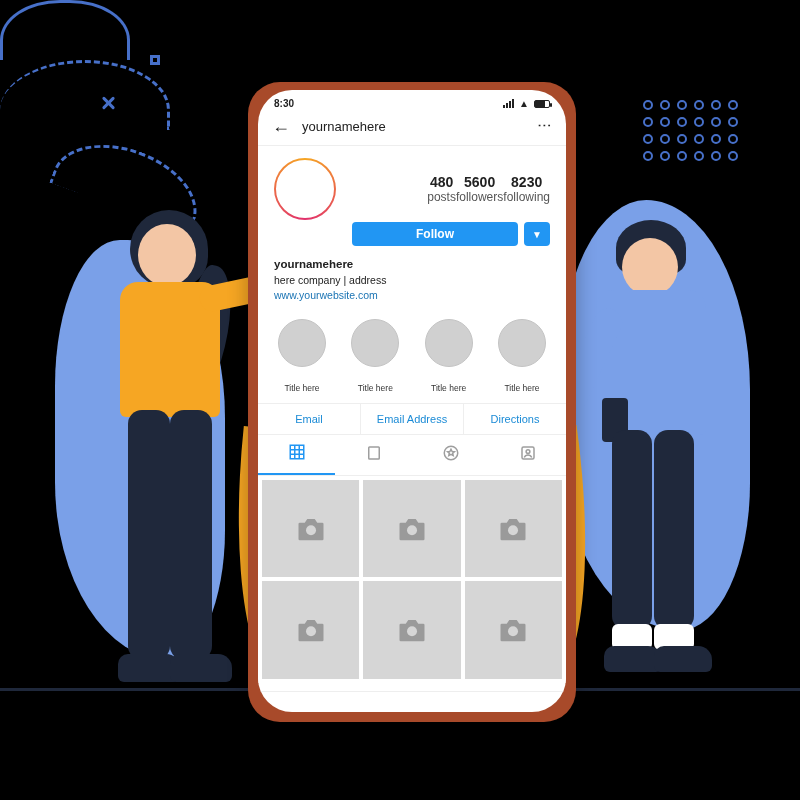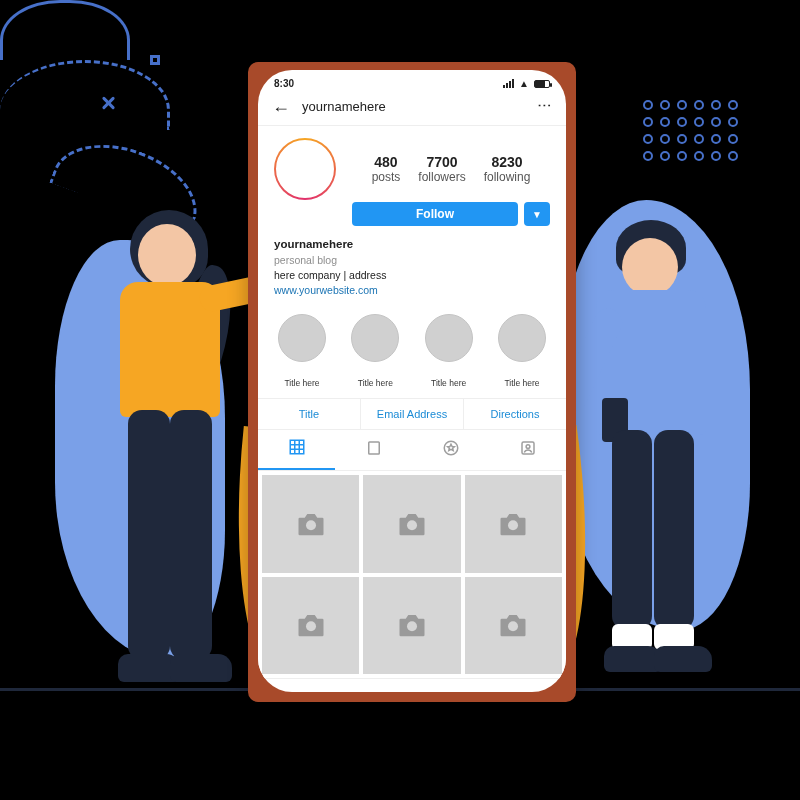--- a/index.html
+++ b/index.html
@@ -54,22 +54,22 @@
   .person.right .phone{position:absolute;left:32px;top:178px;width:26px;height:44px;background:#1f283b;border-radius:4px;}
   .person.right .p-leg.l{position:absolute;left:42px;top:210px;width:40px;height:200px;border-radius:14px;}
   .person.right .p-leg.r{position:absolute;left:84px;top:210px;width:40px;height:200px;border-radius:14px;}
   .person.right .sock{position:absolute;width:40px;height:26px;background:#fff;border-radius:6px;}
   .person.right .sock.l{left:42px;top:404px;} .person.right .sock.r{left:84px;top:404px;}
   .person.right .p-shoe.l{position:absolute;left:34px;top:426px;width:58px;height:26px;}
   .person.right .p-shoe.r{position:absolute;left:84px;top:426px;width:58px;height:26px;}
 
   
   .phone-case{
-    position:absolute; left:248px; top:62px; width:328px; height:640px;
-    background:#a84a2a; border-radius:10px; padding:8px 10px 10px 10px;
+    position:absolute; left:248px; top:82px; width:328px; height:640px;
+    background:#a84a2a; border-radius:32px; padding:8px 10px 10px 10px;
     box-shadow:0 10px 20px rgba(0,0,0,.3);
   }
   .phone-screen{
     width:100%; height:100%; background:#fff; border-radius:34px;
     display:flex; flex-direction:column; overflow:hidden; color:#222;
   }
   .status-bar{display:flex;align-items:center;justify-content:space-between;padding:8px 16px 2px 16px;font-size:10px;font-weight:600;}
   .status-right{display:flex;gap:5px;align-items:center;}
   .sig{display:flex;gap:1px;align-items:flex-end;}
   .sig i{width:2px;background:#222;display:block;}
@@ -77,21 +77,21 @@
   .batt{width:16px;height:8px;border:1px solid #222;border-radius:2px;position:relative;}
   .batt:after{content:"";position:absolute;right:-3px;top:2px;width:2px;height:4px;background:#222;border-radius:1px;}
   .batt i{display:block;height:100%;width:70%;background:#222;}
   .hdr{display:flex;align-items:center;gap:12px;padding:6px 14px 10px 14px;border-bottom:1px solid #eee;}
   .hdr .back{font-size:18px;line-height:1;}
   .hdr .uname{font-size:13px;font-weight:500;flex:1;}
   .hdr .dots{font-size:14px;letter-spacing:1px;transform:rotate(90deg);}
   .profile-top{display:flex;gap:16px;padding:12px 16px 6px 16px;align-items:center;}
   .avatar-ring{width:62px;height:62px;border-radius:50%;padding:2px;background:conic-gradient(#f6a623,#e1306c,#f6a623);}
   .avatar{width:100%;height:100%;border-radius:50%;background:#fff;border:2px solid #fff;box-sizing:border-box;}
-  .stats{display:flex;gap:18px;flex:1;justify-content:center;text-align:center;}
+  .stats{display:flex;flex:1;justify-content:flex-end;text-align:center;}
   .stat .num{font-size:14px;font-weight:600;}
   .stat .lbl{font-size:12px;color:#555;}
   .follow-row{display:flex;gap:6px;padding:0 16px 0 94px;margin-top:-4px;}
   .btn-follow{flex:1;background:#2196f3;color:#fff;border:none;border-radius:4px;font-size:12px;font-weight:600;padding:5px 0;}
   .btn-caret{width:26px;background:#2196f3;color:#fff;border:none;border-radius:4px;font-size:10px;}
   .bio{padding:10px 16px 8px 16px;font-size:10.5px;line-height:1.45;}
   .bio .name{font-weight:600;font-size:11.5px;}
   .bio .cat{color:#8e8e8e;}
   .bio .link{color:#1b74b4;}
   .highlights{display:flex;justify-content:space-between;gap:4px;padding:8px 14px 10px 14px;}
@@ -205,40 +205,39 @@
     <div class="profile-top">
       <div class="avatar-ring">
         <div class="avatar"></div>
       </div>
       <div class="stats">
         <div class="stat">
           <div class="num">480</div>
           <div class="lbl">posts</div>
         </div>
         <div class="stat">
-          <div class="num">7700</div>
+          <div class="num">5600</div>
           <div class="lbl">followers</div>
         </div>
         <div class="stat">
           <div class="num">8230</div>
           <div class="lbl">following</div>
         </div>
       </div>
     </div>
 
     <div class="follow-row">
       <button class="btn-follow">Follow</button>
       <button class="btn-caret">
         <span>▼</span>
       </button>
     </div>
 
     <div class="bio">
       <div class="name">yournamehere</div>
-      <div class="cat">personal blog</div>
       <div>here company | address</div>
       <div class="link">www.yourwebsite.com</div>
     </div>
 
     <div class="highlights">
       <div class="hl">
         <div class="circ"></div>
         <div class="t">Title here</div>
       </div>
       <div class="hl">
@@ -249,21 +248,21 @@
         <div class="circ"></div>
         <div class="t">Title here</div>
       </div>
       <div class="hl">
         <div class="circ"></div>
         <div class="t">Title here</div>
       </div>
     </div>
 
     <div class="contact-row">
-      <div>Title</div>
+      <div>Email</div>
       <div>Email Address</div>
       <div>Directions</div>
     </div>
 
     <div class="tabs">
       <div class="tab active">
         <span>
           <svg viewBox="0 0 24 24" fill="none" stroke="currentColor" stroke-width="2">
               <rect x="3" y="3" width="18" height="18"></rect>
               <line x1="9" y1="3" x2="9" y2="21"></line>

